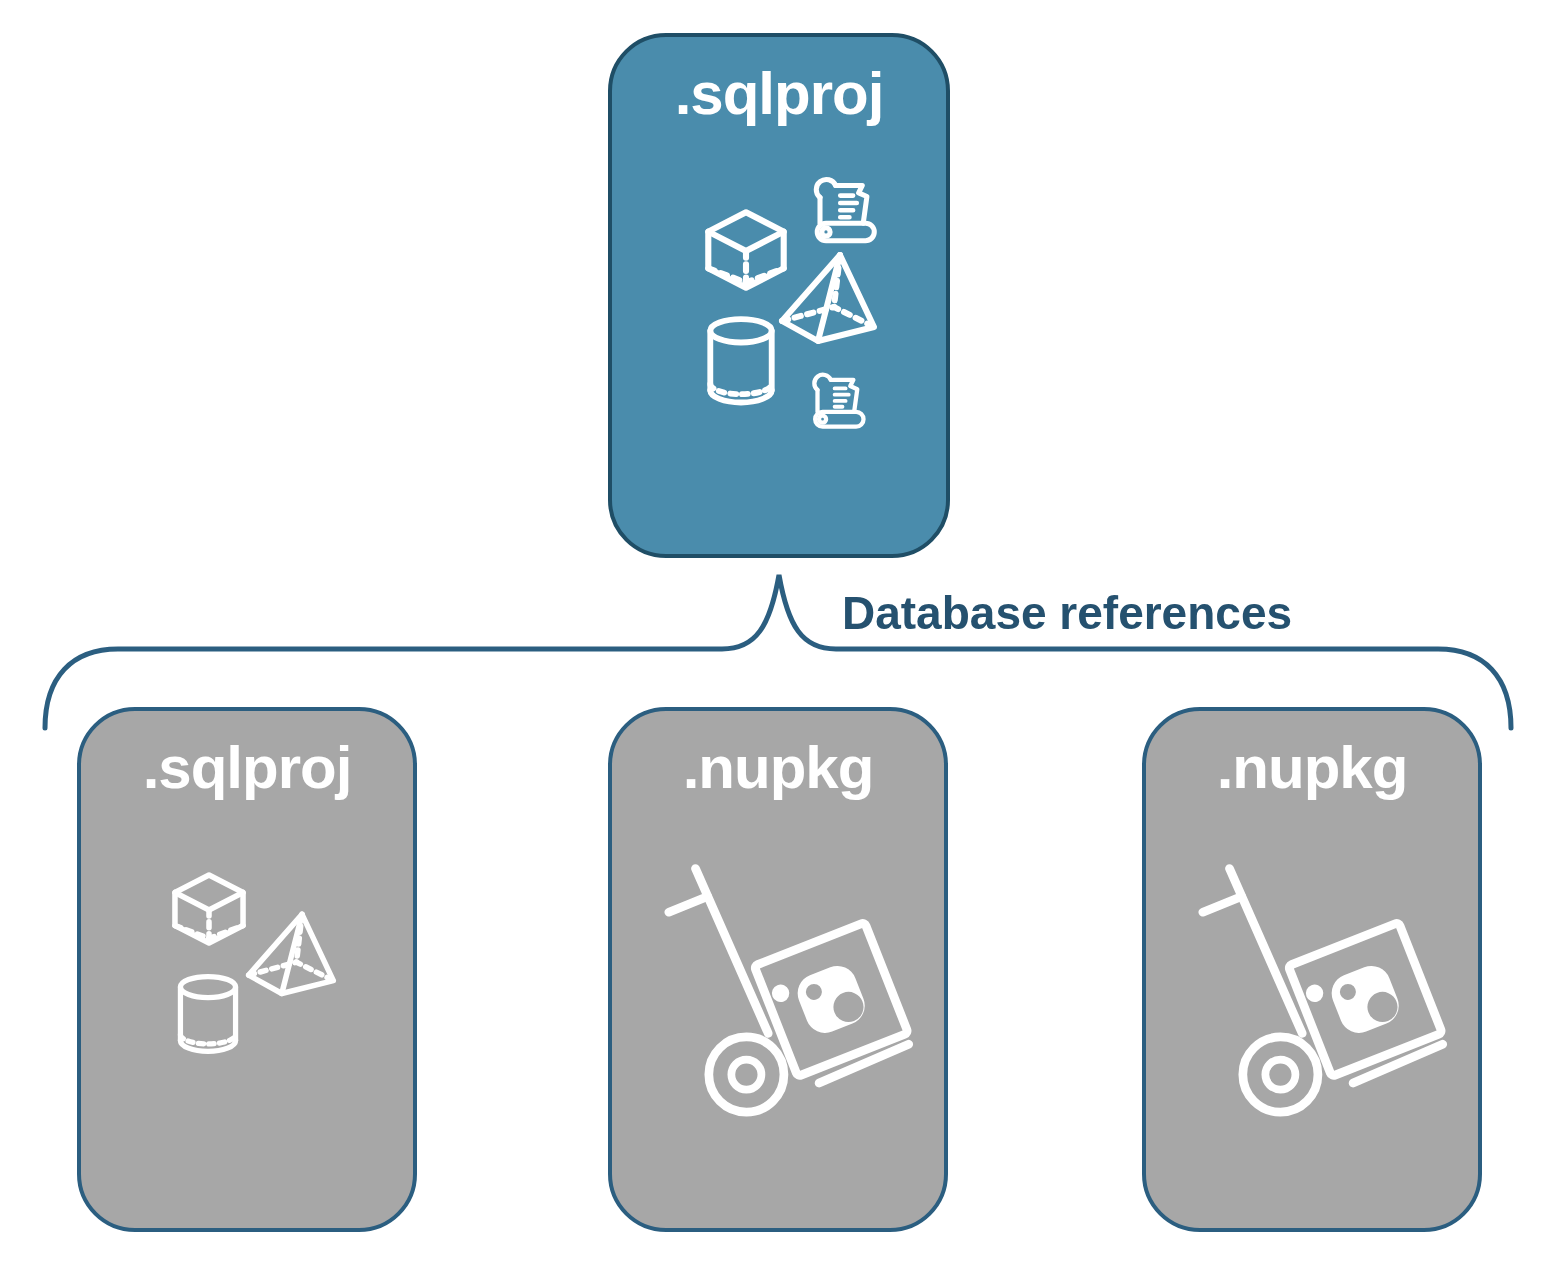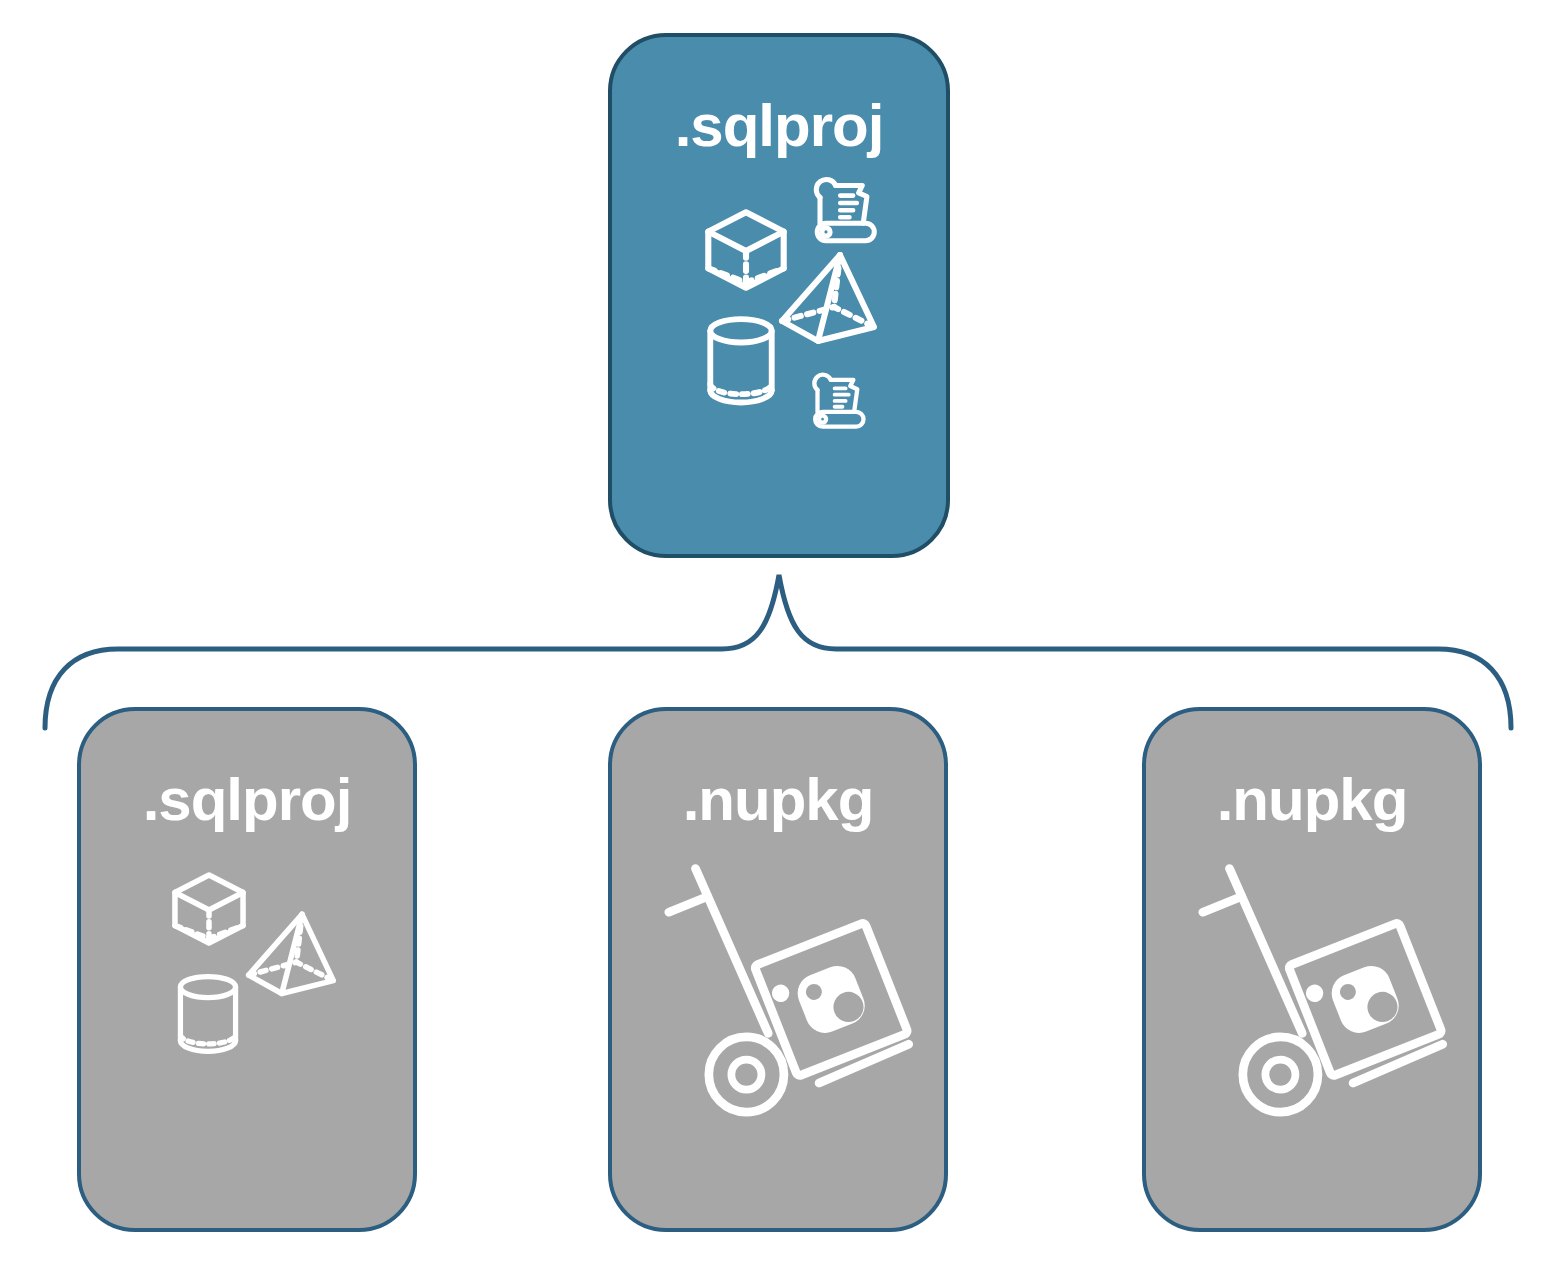--- a/index.html
+++ b/index.html
@@ -26,21 +26,21 @@
     border-radius:58px;
     border:4px solid var(--gray-border);
     background:var(--gray-fill);
   }
   .node.root{
     background:var(--accent-fill);
     border-color:var(--accent-border);
   }
   .node-title{
     text-align:center;
-    padding-top:54px;
+    padding-top:22px;
     font-size:60px;
     font-weight:700;
     letter-spacing:-1px;
     color:var(--node-text);
     user-select:none;
   }
   .icon{
     position:absolute;
     color:var(--icon-stroke);
   }
@@ -145,20 +145,21 @@
     <svg class="icon" style="left:186px;top:328px;width:78px;height:78px;">
         <use href="#icon-scroll"></use>
       </svg>
   </div>
 
   <svg class="brace" viewBox="0 0 1566 1274">
     <path d="M45,728 C45,677 72,649 118,649 L722,649 C756,649 770,626 779,575
              C788,626 802,649 836,649 L1438,649 C1484,649 1511,677 1511,728"></path>
   </svg>
 
+  <div class="connector-label">Database references</div>
 
   <div class="node" style="left:77px;top:707px;width:340px;height:525px;">
     <div class="node-title">.sqlproj</div>
     <svg class="icon" style="left:82px;top:150px;width:92px;height:96px;">
         <use href="#icon-cube"></use>
       </svg>
     <svg class="icon" style="left:160px;top:196px;width:100px;height:92px;">
         <use href="#icon-pyramid"></use>
       </svg>
     <svg class="icon" style="left:92px;top:262px;width:70px;height:84px;">

